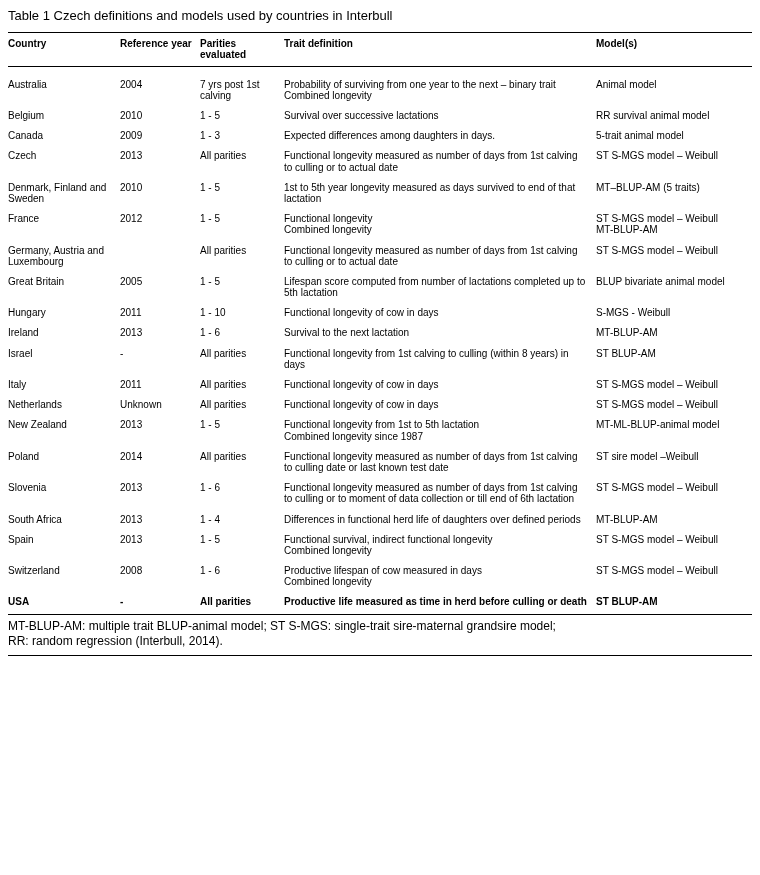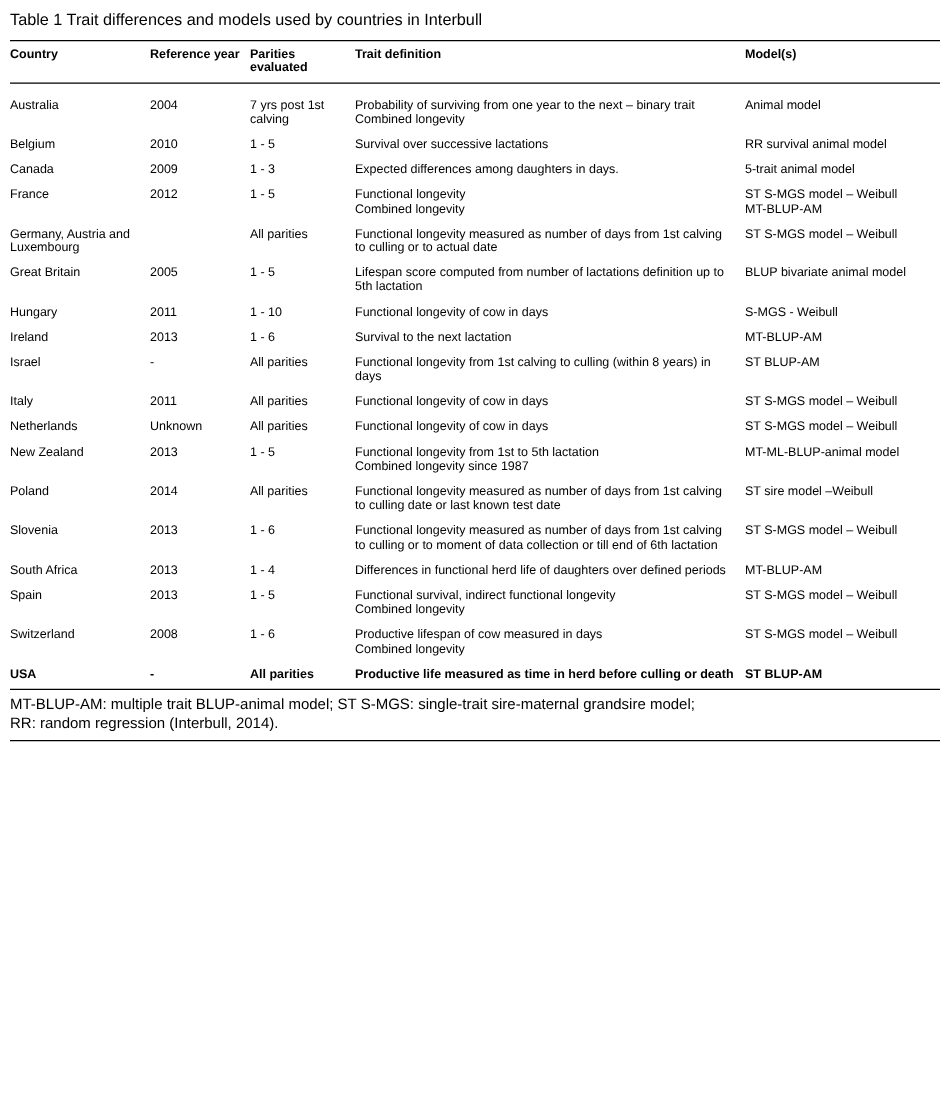--- a/index.html
+++ b/index.html
@@ -59,21 +59,21 @@
     border-bottom: 1.5px solid #000;
     white-space: pre-line;
     width: 744px;
   }
 </style>
 </head>
 <body>
 
 <div class="page">
 
-  <p class="title"><span class="title-label">Table 1</span><span> Trait differences and models used by countries in Interbull</span></p>
+  <p class="title"><span class="title-label">Table 1</span><span> Czech definitions and models used by countries in Interbull</span></p>
 
   <table class="doc-table">
     <colgroup>
       <col class="c-country">
       <col class="c-year">
       <col class="c-parities">
       <col class="c-trait">
       <col class="c-model">
     </colgroup>
     <thead>
@@ -102,40 +102,54 @@
     <td>RR survival animal model</td>
   </tr>
         <tr>
     <td>Canada</td>
     <td>2009</td>
     <td>1 - 3</td>
     <td>Expected differences among daughters in days.</td>
     <td>5-trait animal model</td>
   </tr>
         <tr>
+    <td>Czech</td>
+    <td>2013</td>
+    <td>All parities</td>
+    <td>Functional longevity measured as number of days from 1st calving to culling or to actual date</td>
+    <td>ST S-MGS model – Weibull</td>
+  </tr>
+        <tr>
+    <td>Denmark, Finland and Sweden</td>
+    <td>2010</td>
+    <td>1 - 5</td>
+    <td>1st to 5th year longevity measured as days survived to end of that lactation</td>
+    <td>MT–BLUP-AM (5 traits)</td>
+  </tr>
+        <tr>
     <td>France</td>
     <td>2012</td>
     <td>1 - 5</td>
     <td>Functional longevity
 Combined longevity</td>
     <td>ST S-MGS model – Weibull
 MT-BLUP-AM</td>
   </tr>
         <tr>
     <td>Germany, Austria and Luxembourg</td>
     <td></td>
     <td>All parities</td>
     <td>Functional longevity measured as number of days from 1st calving to culling or to actual date</td>
     <td>ST S-MGS model – Weibull</td>
   </tr>
         <tr>
     <td>Great Britain</td>
     <td>2005</td>
     <td>1 - 5</td>
-    <td>Lifespan score computed from number of lactations definition up to 5th lactation</td>
+    <td>Lifespan score computed from number of lactations completed up to 5th lactation</td>
     <td>BLUP bivariate animal model</td>
   </tr>
         <tr>
     <td>Hungary</td>
     <td>2011</td>
     <td>1 - 10</td>
     <td>Functional longevity of cow in days</td>
     <td>S-MGS - Weibull</td>
   </tr>
         <tr>

